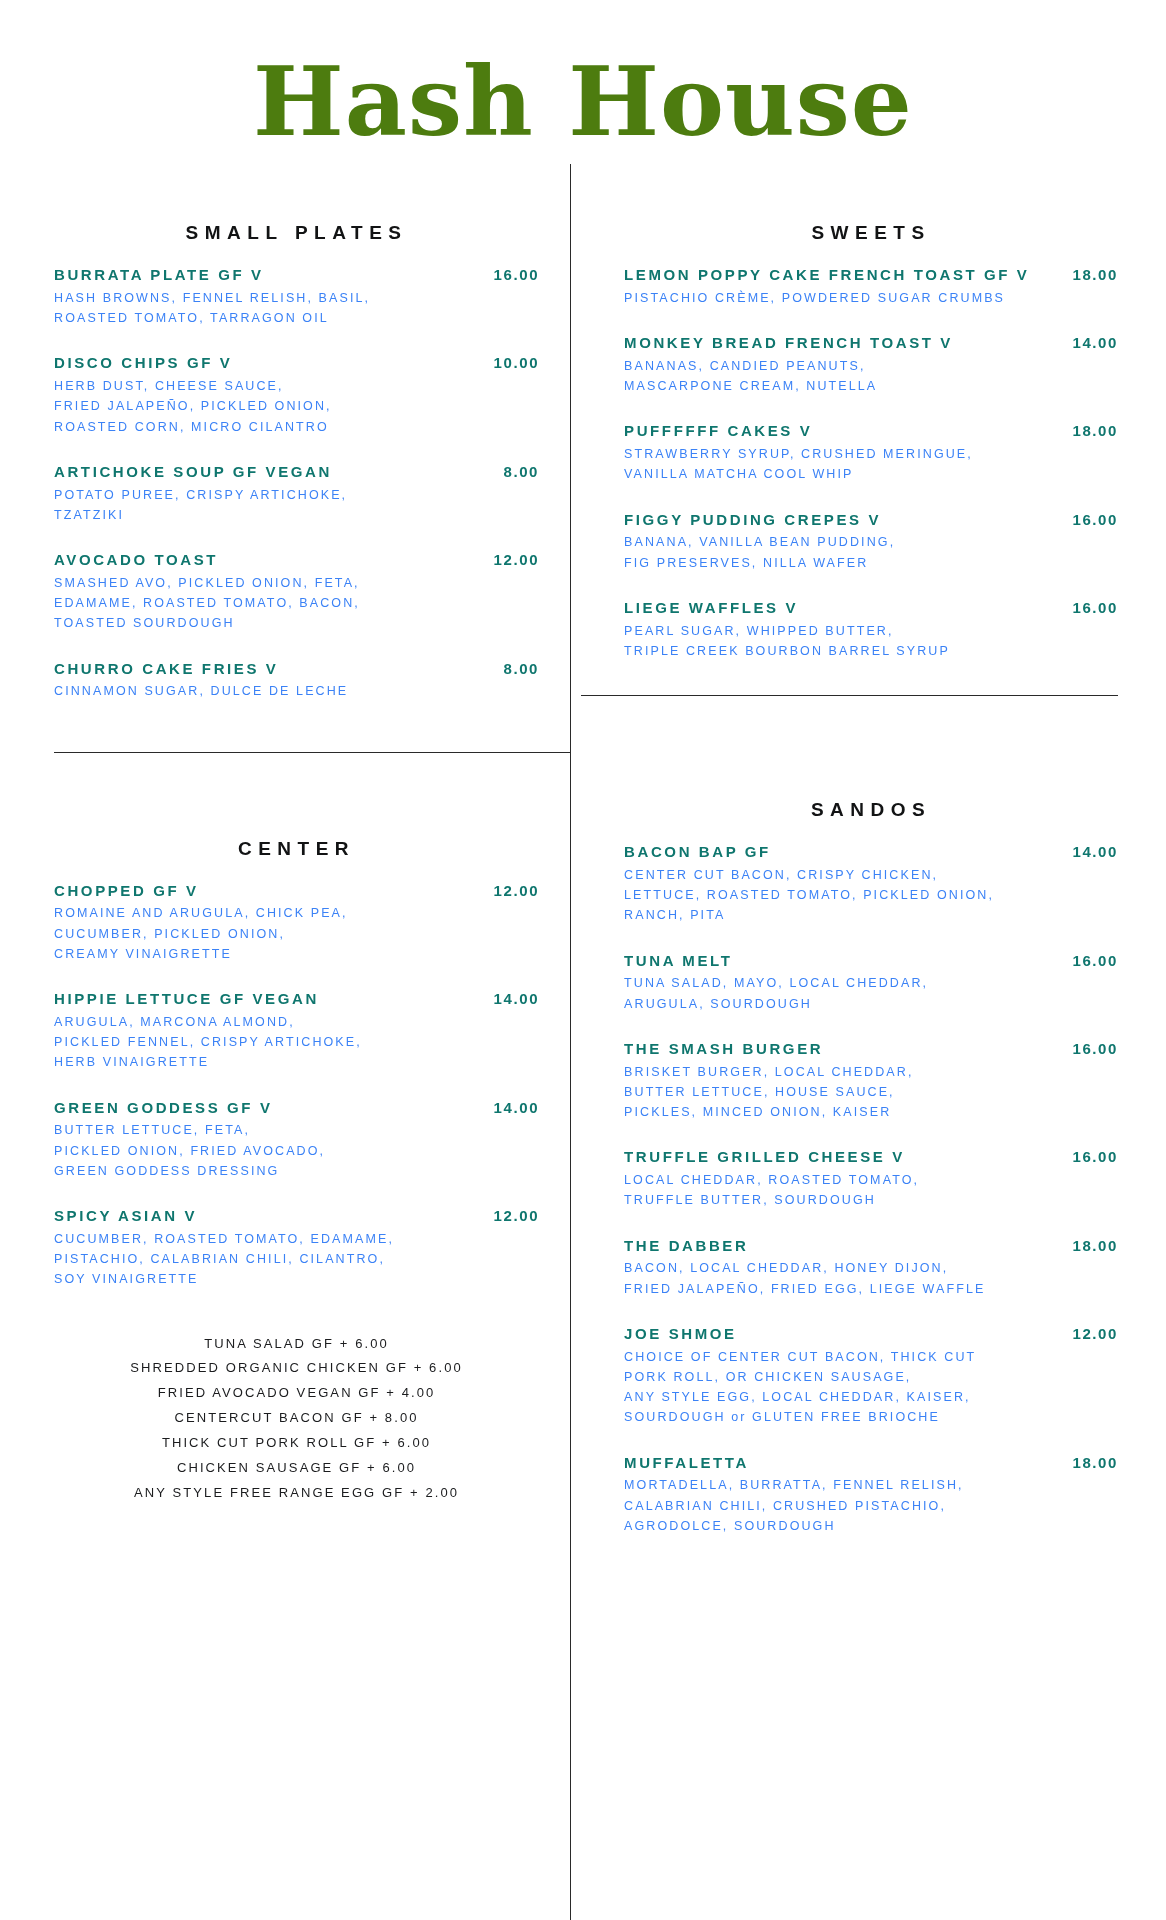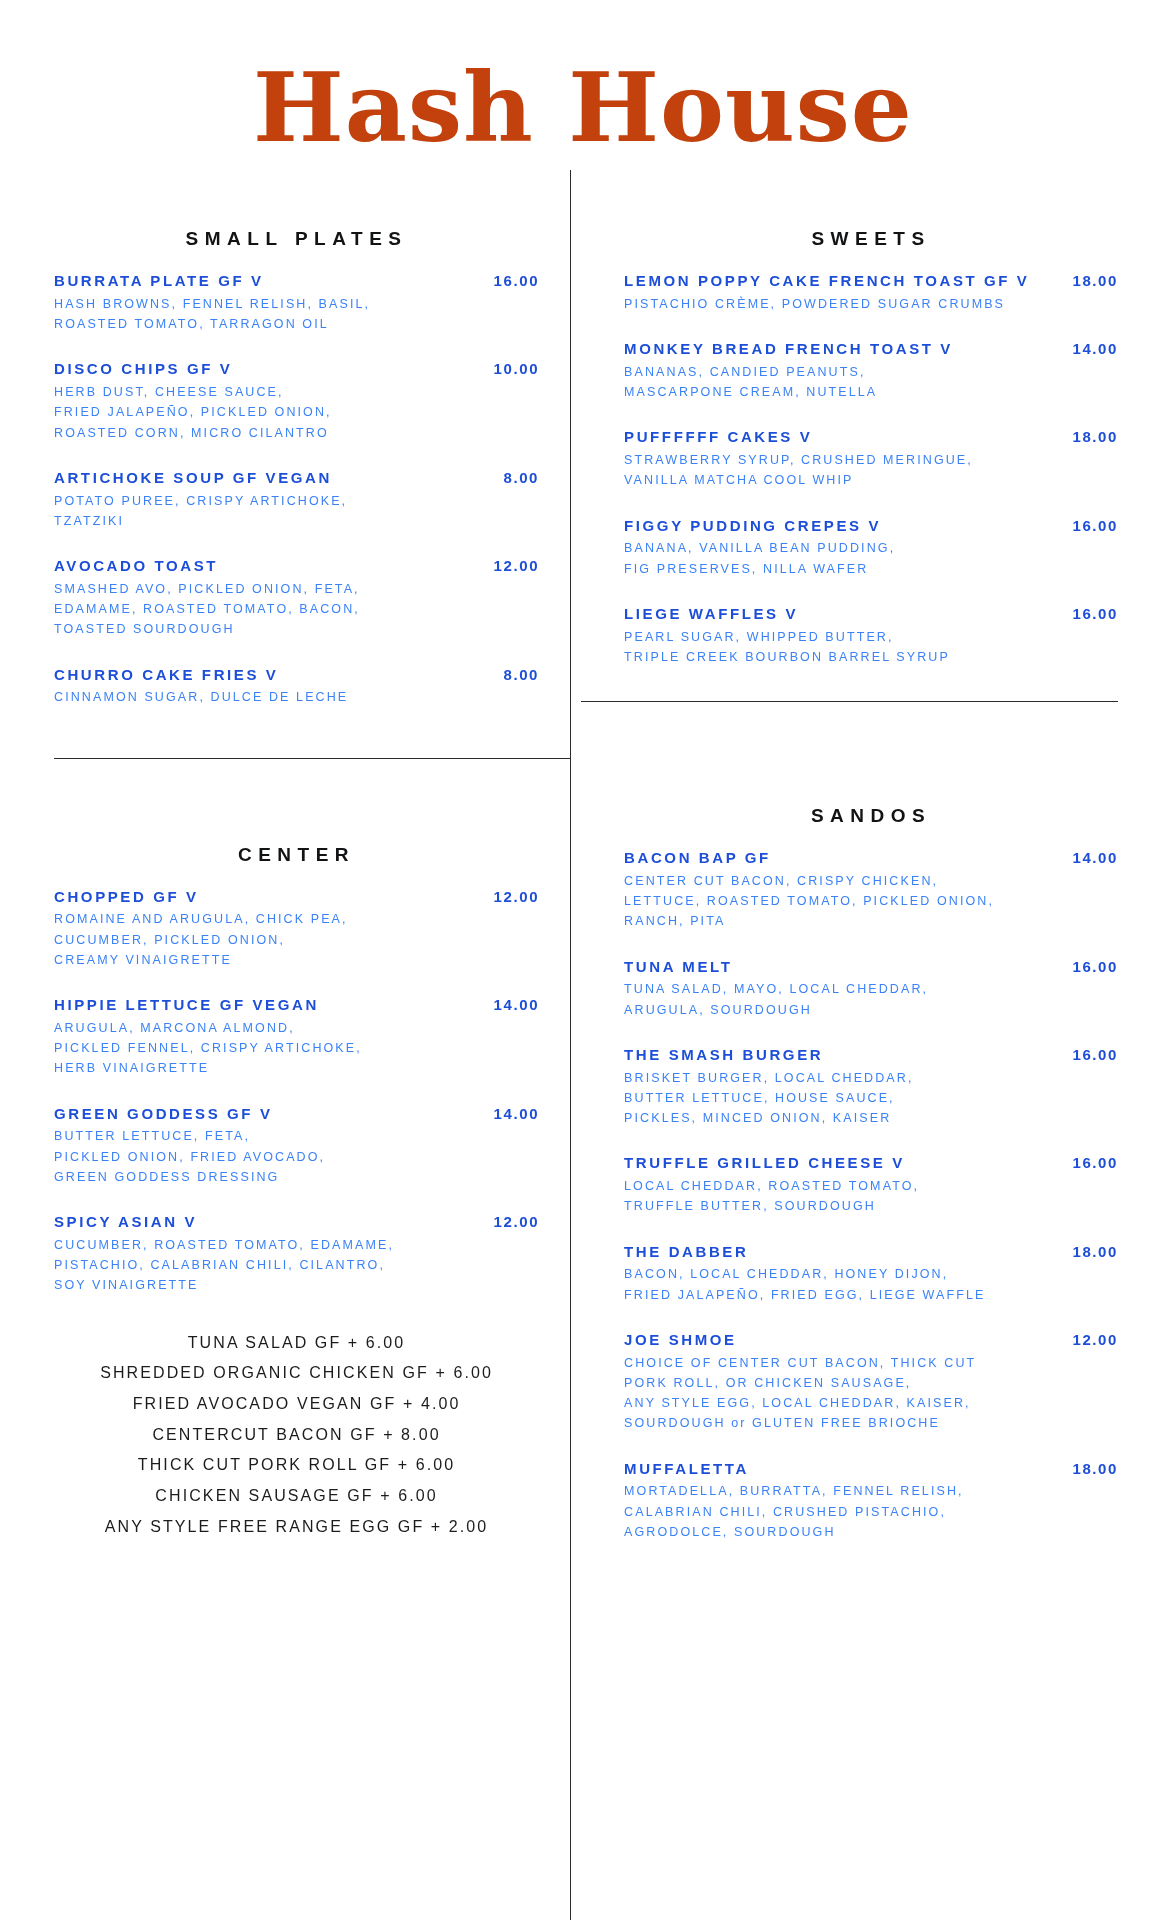--- a/index.html
+++ b/index.html
@@ -24,23 +24,23 @@
   }
 
   
   .title {
     text-align: center;
     font-family: "DejaVu Serif", serif;
     font-weight: 700;
     font-size: 96px;
     letter-spacing: 1px;
     line-height: 1;
-    margin: 12px;
+    margin: 6px;
     padding-top: 48px;
-    color: #c2410c;
+    color: #4d7c0f;
   }
 
   
   .columns {
     display: flex;
     margin-top: 72px;
     padding: 0 48px 0 54px;
     box-sizing: border-box;
     gap: 8px;
   }
@@ -76,21 +76,21 @@
   .item {
     margin-bottom: 26px;
   }
   .item-head {
     display: flex;
     align-items: baseline;
     justify-content: center;
     font-size: 15px;
     letter-spacing: 2.6px;
     font-weight: 700;
-    color: #1d4ed8;
+    color: #0f766e;
     line-height: 1.25;
   }
   .item-name {
     flex: 1 1 auto;
     padding-right: 12px;
   }
   .item-price {
     flex: 0 0 auto;
     font-weight: 700;
     letter-spacing: 1.6px;
@@ -101,23 +101,23 @@
     letter-spacing: 2.1px;
     line-height: 1.62;
     margin-top: 3px;
     color: #3b82f6;
     max-width: 430px;
   }
   .col-right .item-desc { max-width: 470px; }
 
   
   .addons {
-    margin-top: 32px;
+    margin-top: 42px;
     text-align: center;
-    font-size: 16px;
+    font-size: 13px;
     letter-spacing: 2.1px;
     line-height: 1.92;
     color: #1b1c1e;
   }
 
   
   .rule-right-mid {
     position: absolute;
     left: 581px;
     right: 48px;

